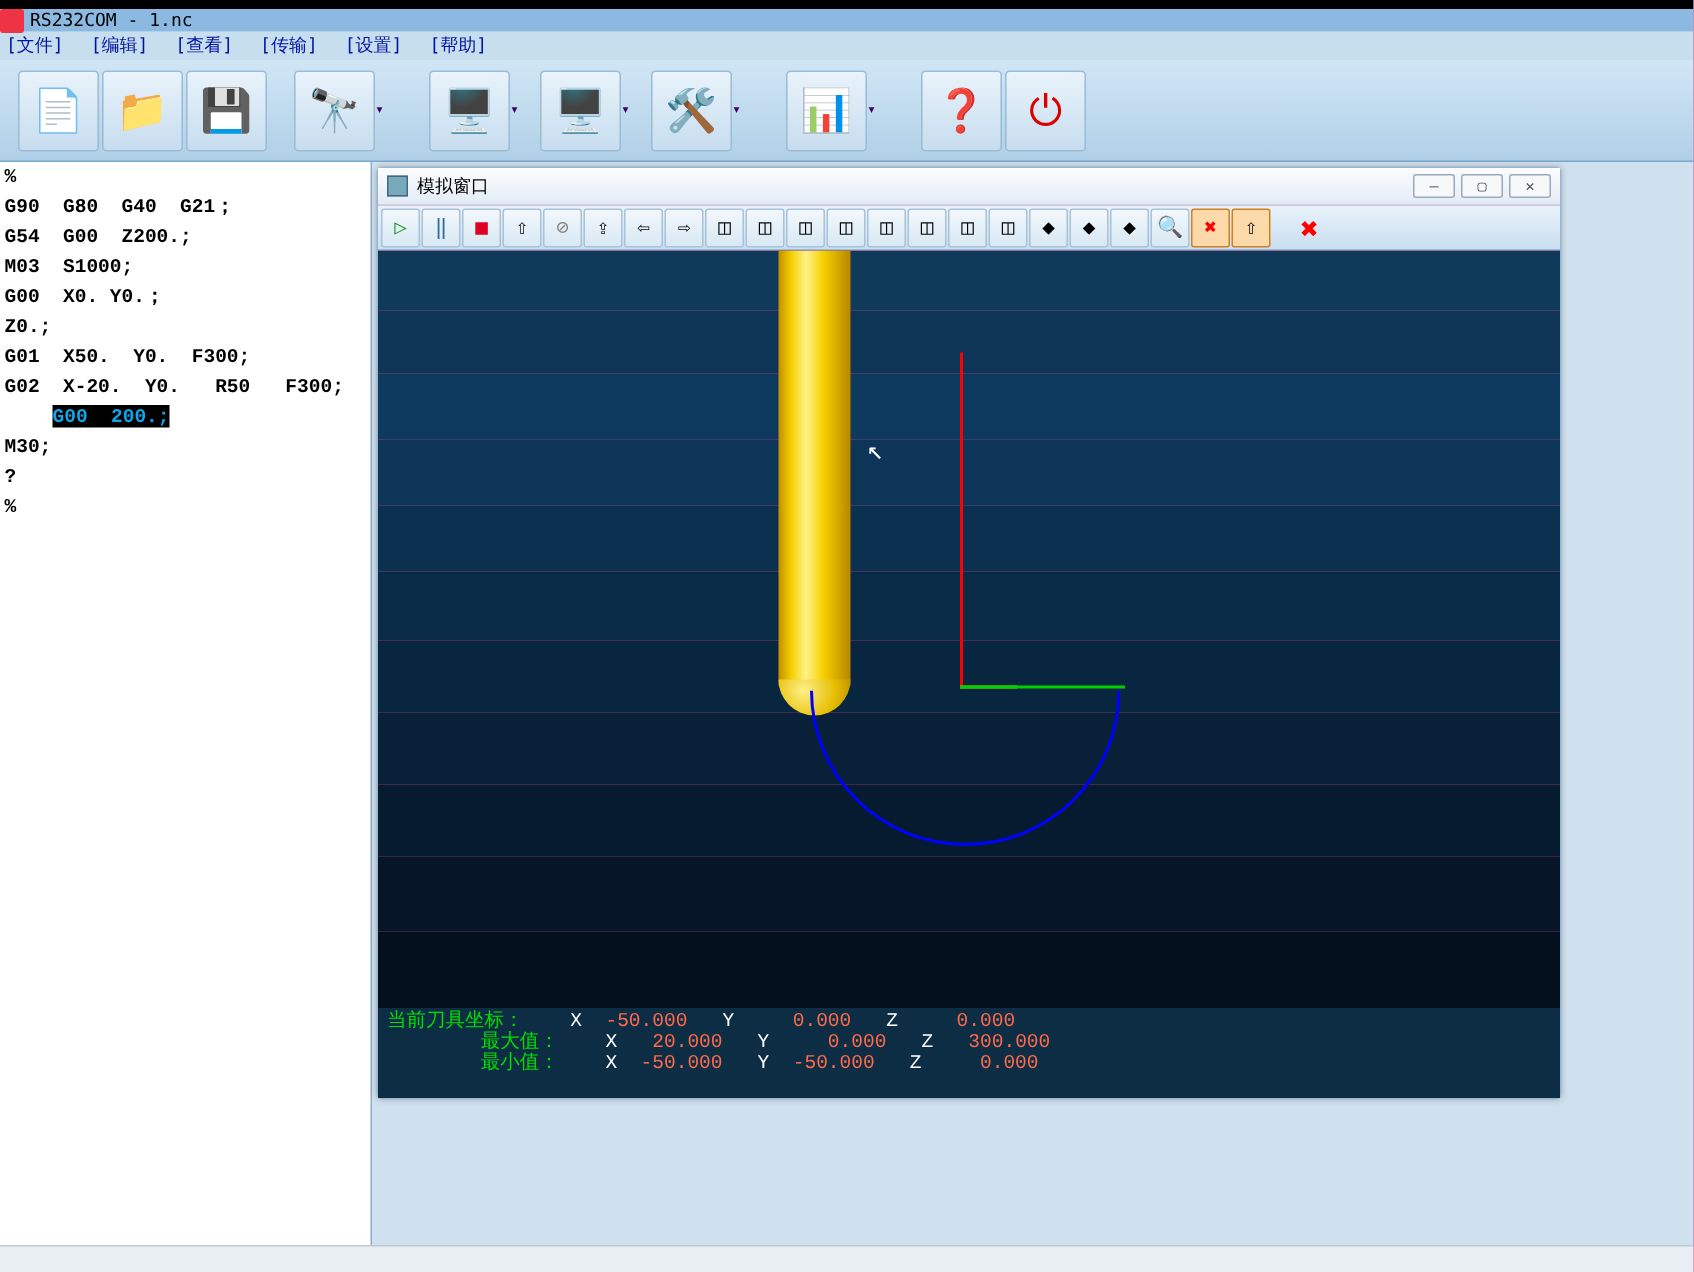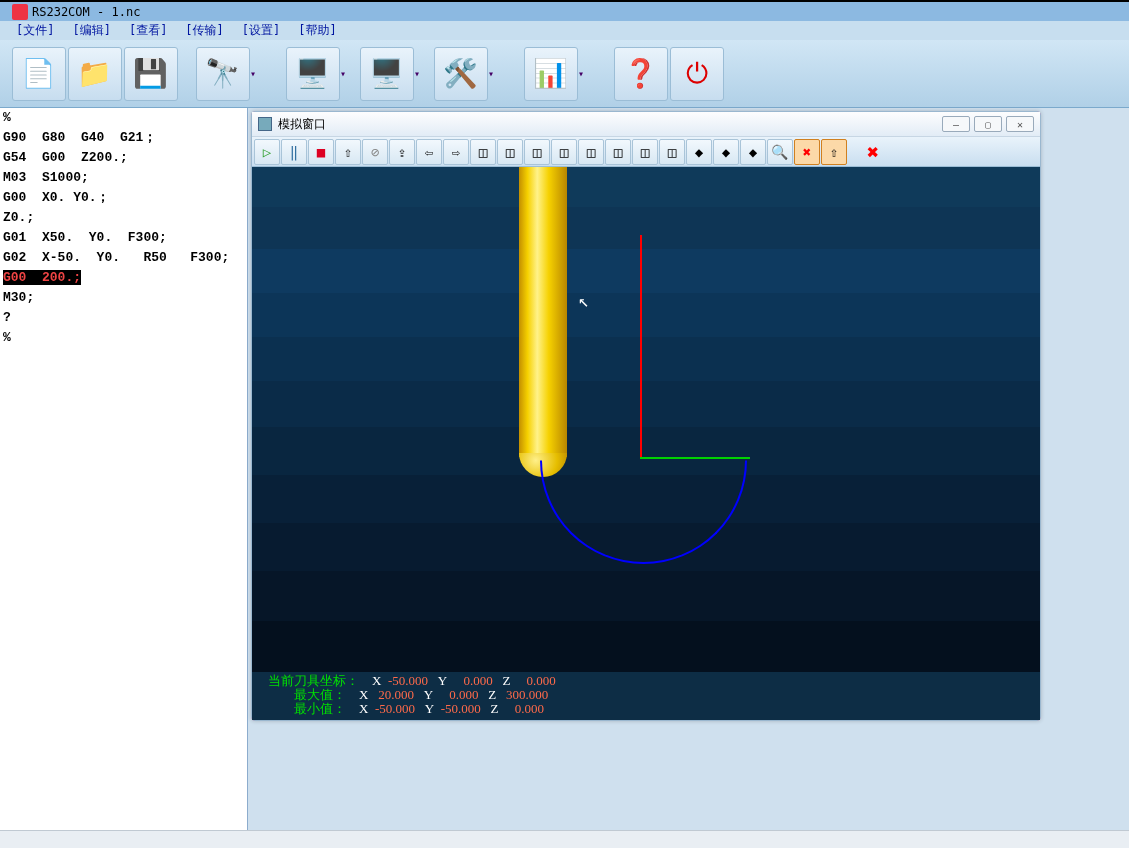--- a/index.html
+++ b/index.html
@@ -5,32 +5,32 @@
     * { margin: 0; padding: 0; box-sizing: border-box; }
     body {
       font-family: "SimSun", "Microsoft YaHei", monospace, sans-serif;
       width: 1129px; height: 848px;
       background: #a4cfe6;
       overflow: hidden;
     }
     .title-bar {
       height: 21px;
       background: #8cb9e1;
-      border-top: 2px solid #000000;
-      display: flex; align-items: center;
-      padding-left: 12px;
+      border-top: 6px solid #000000;
+      display: flex; 
+      padding-left: 0;
       font-size: 12px;
       color: #000;
     }
     .title-bar .icon { width: 16px; height: 16px; background: #e34; border-radius: 2px; margin-right: 4px; display: inline-block; }
     .menu-bar {
       height: 19px;
       background: #c7deef;
       display: flex; align-items: center;
-      padding-left: 16px;
+      padding-left: 4px;
       font-size: 12px;
     }
     .menu-bar span { color: #0015a0; margin-right: 18px; cursor: default; }
     .toolbar {
       height: 68px;
       background: linear-gradient(#d1e6f5, #b0d0e7);
       border-bottom: 1px solid #7ba9cc;
       display: flex; align-items: center; padding: 4px 6px; gap: 4px;
     }
     .tb-group { display: flex; align-items: center; padding: 4px 6px; border-radius: 4px; }
@@ -50,21 +50,21 @@
     .code-pane {
       width: 248px;
       background: #fff;
       font-family: "Courier New", monospace;
       font-size: 13px;
       font-weight: bold;
       padding: 3px 3px;
       border-right: 1px solid #8caccd;
       overflow: hidden;
     }
-    .code-pane .hl { background: #000; color: #ef4444; display: inline; }
+    .code-pane .hl { background: #000; color: #0ea5e9; display: inline; margin-left: 32px; }
     .code-line { white-space: pre; line-height: 14px; margin-bottom: 6px; }
     .sim-pane {
       flex: 1;
       background: #cfe0ee;
       padding: 3px;
       position: relative;
     }
     .sim-window {
       width: 790px;
       border: 1px solid #9ab7cf;
@@ -147,26 +147,26 @@
       border: 2px solid blue;
       border-radius: 50%;
       clip-path: inset(50% 0 0 0);
       border-top-color: transparent;
     }
     .cursor-ptr {
       position: absolute; left: 326px; top: 123px;
       font-size: 18px; color: #fff;
     }
     .sim-status {
-      height: 48px;
+      height: 60px;
       background: #0d2d45;
-      font-family: Liberation Serif, serif;
+      font-family: Liberation Mono, monospace;
       font-size: 13px;
       color: #ddd;
-      padding: 2px 16px;
+      padding: 2px 6px;
       line-height: 14px;
     }
     .sim-status .lbl { color: #00e000; }
     .sim-status .val { color: #ff6a4a; }
     .sim-status .wht { color: #fff; }
     .status-bar {
       height: 18px;
       background: #e9eef3;
       border-top: 1px solid #c0c9d2;
       font-size: 11px;
@@ -249,21 +249,21 @@
     <div class="code-line">G54  G00  Z200.;</div>
     <div class="code-line"></div>
     <div class="code-line">M03  S1000;</div>
     <div class="code-line"></div>
     <div class="code-line">G00  X0. Y0.；</div>
     <div class="code-line"></div>
     <div class="code-line">Z0.;</div>
     <div class="code-line"></div>
     <div class="code-line">G01  X50.  Y0.  F300;</div>
     <div class="code-line"></div>
-    <div class="code-line">G02  X-50.  Y0.   R50   F300;</div>
+    <div class="code-line">G02  X-20.  Y0.   R50   F300;</div>
     <div class="code-line"></div>
     <div class="code-line"><span class="hl">G00  200.;</span></div>
     <div class="code-line"></div>
     <div class="code-line">M30;</div>
     <div class="code-line">?</div>
     <div class="code-line">%</div>
   </div>
 
   <div class="sim-pane">
     <div class="sim-window">

